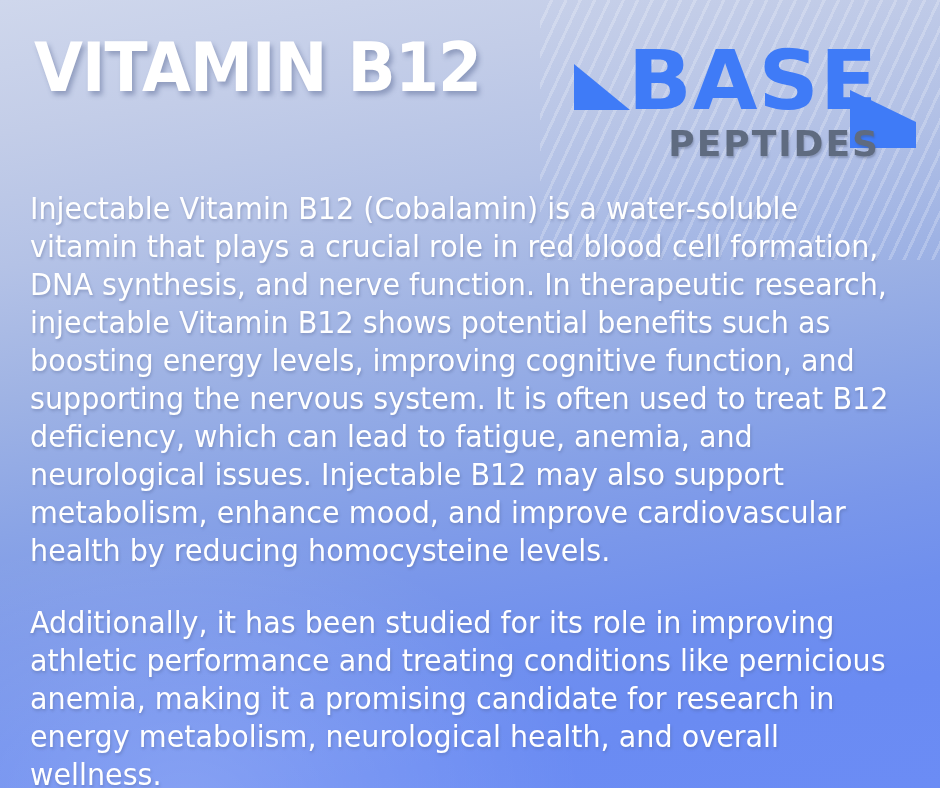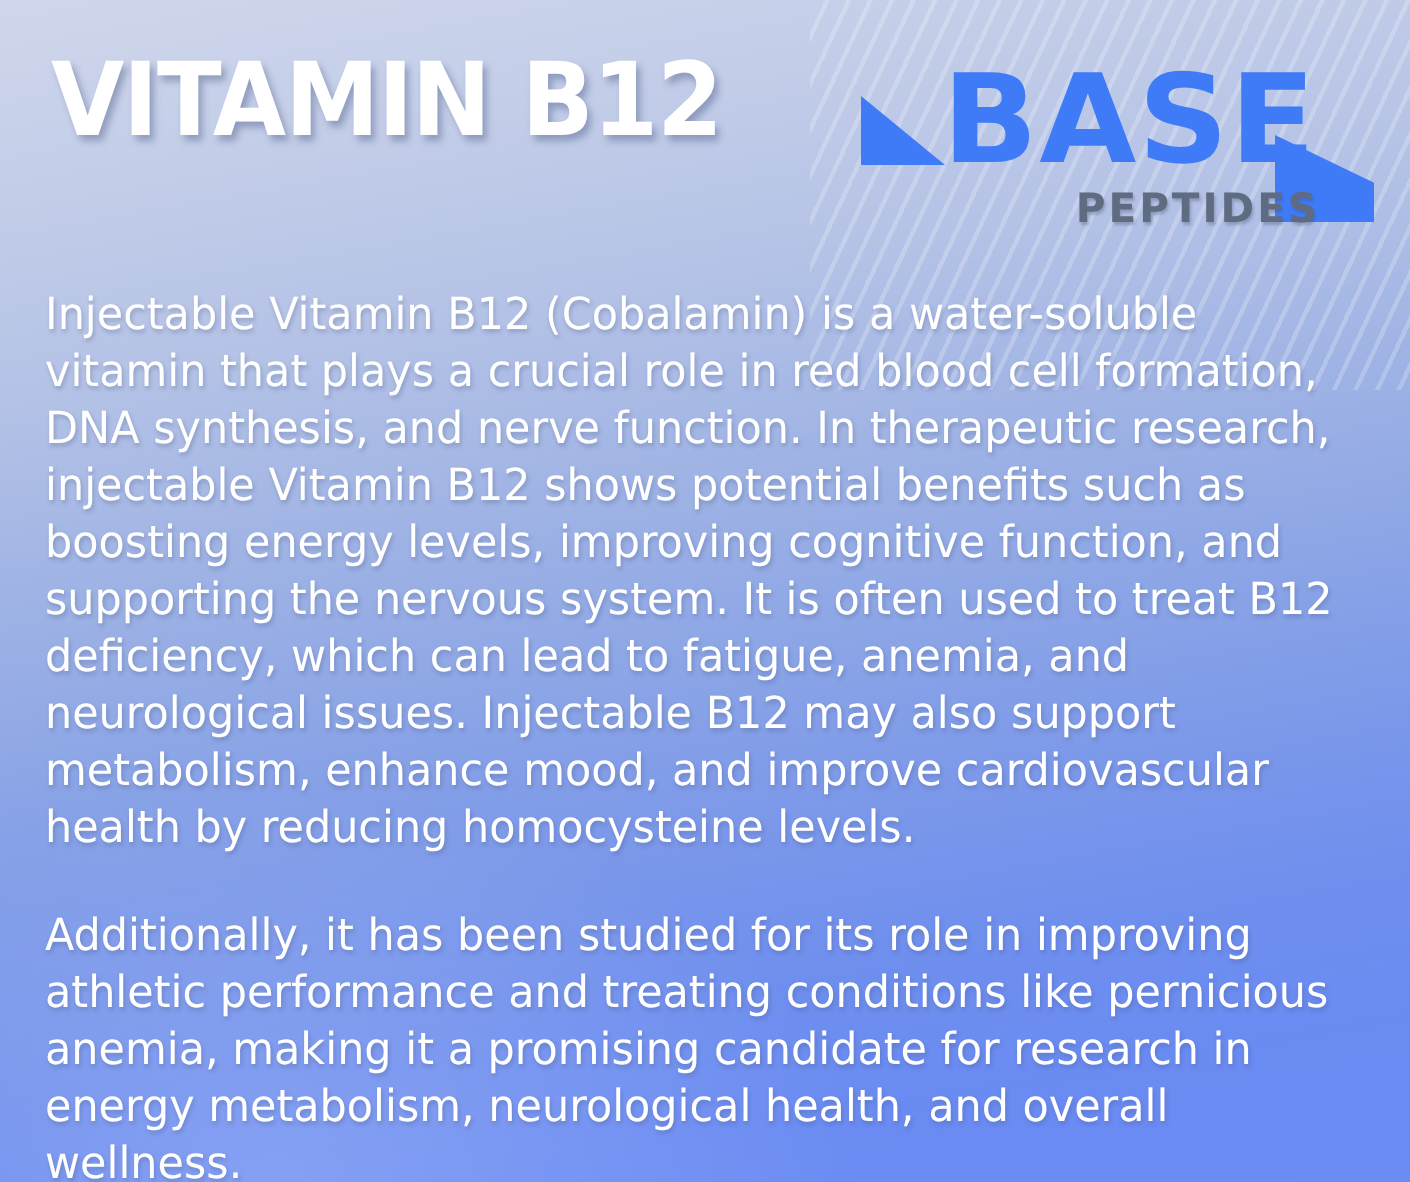--- a/index.html
+++ b/index.html
@@ -102,21 +102,21 @@
     height: 46px;
     background: #3f7bf7;
     clip-path: polygon(0 0, 100% 100%, 0 100%);
   }
   .logo-peptides {
     position: absolute;
     right: 36px;
     top: 92px;
     font-family: "DejaVu Sans", sans-serif;
     font-weight: bold;
-    font-size: 27px;
+    font-size: 36px;
     line-height: 1;
     letter-spacing: 2px;
     color: #5f6b80;
     text-shadow: 1px 2px 2px rgba(70,80,110,0.35);
     white-space: nowrap;
   }
 
   
   .body-copy {
     position: absolute;

